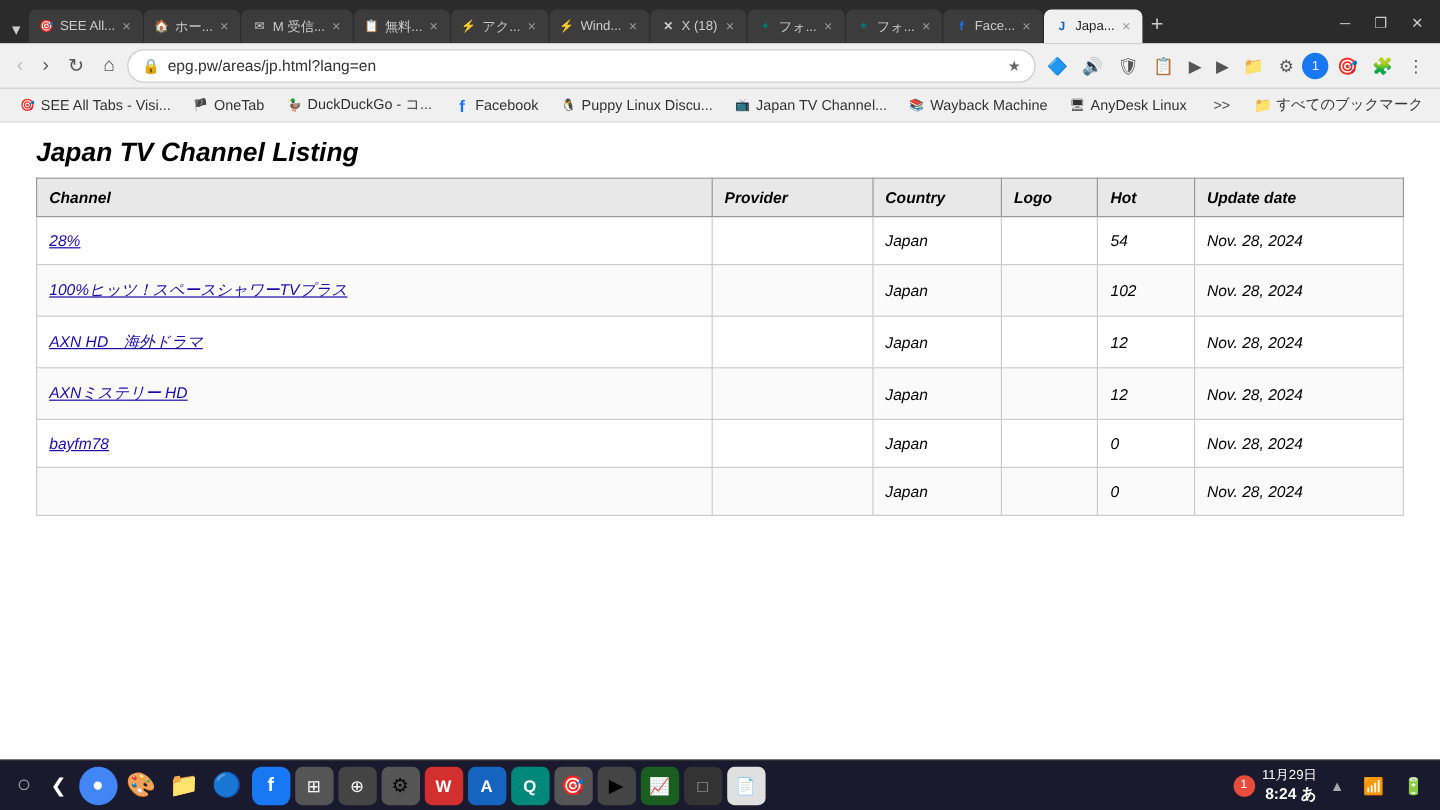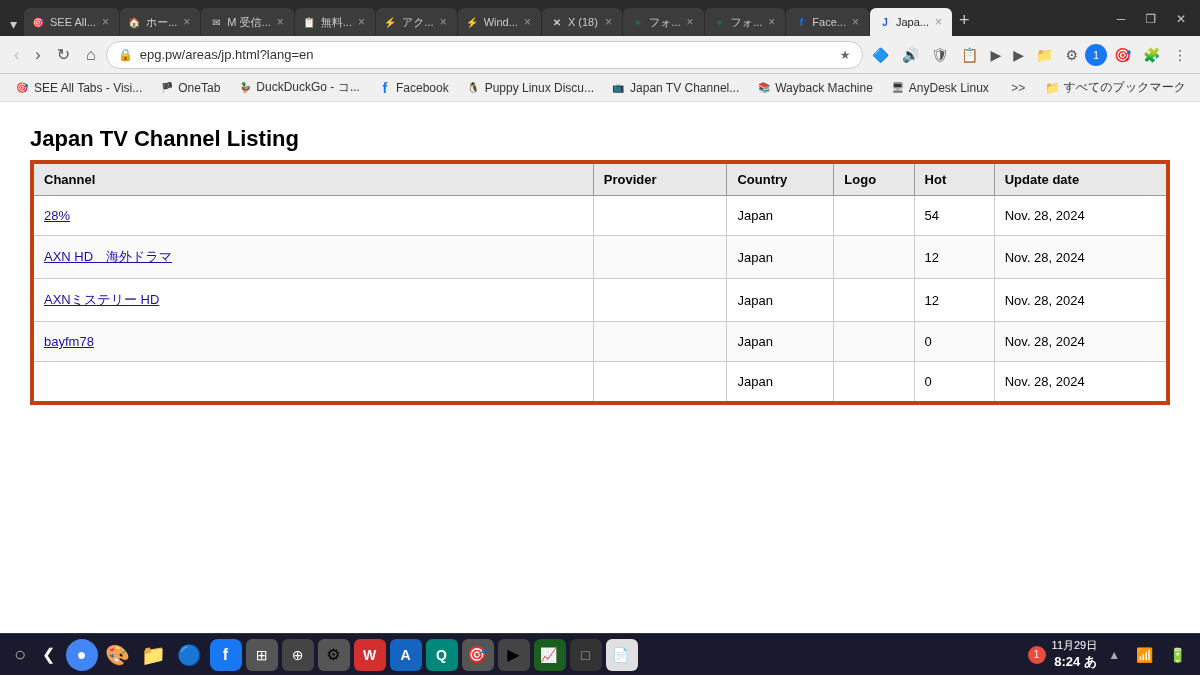--- a/index.html
+++ b/index.html
@@ -31,27 +31,27 @@
 
     
     .bookmarks-bar { display: flex; align-items: center; background: #f0f0f0; padding: 2px 8px; height: 28px; border-bottom: 1px solid #ddd; gap: 2px; overflow: hidden; }
     .bookmark-item { display: flex; align-items: center; gap: 4px; padding: 2px 8px; border-radius: 3px; cursor: pointer; font-size: 12px; color: #333; white-space: nowrap; }
     .bm-favicon { width: 14px; height: 14px; border-radius: 2px; display: flex; align-items: center; justify-content: center; font-size: 10px; flex-shrink: 0; }
     .bookmarks-more { margin-left: auto; font-size: 12px; color: #555; cursor: pointer; padding: 2px 6px; }
     .bm-folder { display: flex; align-items: center; gap: 3px; margin-left: auto; font-size: 12px; color: #333; cursor: pointer; padding: 2px 6px; }
 
     
     .page-content { background: white; flex: 1; overflow: hidden; display: flex; flex-direction: column; }
-    .page-inner { padding: 24px 30px; flex: 1; overflow: hidden; }
+    .page-inner { padding: 12px 30px; flex: 1; overflow: hidden; font-style: italic; }
 
     .page-title { font-size: 22px; font-weight: bold; color: #000; margin-bottom: 8px; }
     .page-subtitle { font-size: 14px; color: #333; margin-bottom: 16px; }
 
     
-    .channel-table { width: 100%; border-collapse: collapse; border: 4px solid #c2410c; }
+    .channel-table { width: 100%; border-collapse: collapse; border: 1px solid #c2410c; }
     .channel-table th { background: #e8e8e8; border: 1px solid #999; padding: 8px 10px; text-align: left; font-size: 13px; font-weight: bold; }
     .channel-table td { border: 1px solid #ccc; padding: 12px 10px; font-size: 13px; vertical-align: middle; }
     .channel-table tr:nth-child(even) td { background: #fafafa; }
     .channel-link { color: #1a0dab; text-decoration: underline; cursor: pointer; }
     .col-channel { width: 420px; }
     .col-provider { width: 100px; }
     .col-country { width: 80px; }
     .col-logo { width: 60px; }
     .col-hot { width: 60px; }
     .col-date { width: 130px; }
@@ -224,20 +224,28 @@
       <tbody id="table-body">
       <tr>
             <td><a class="channel-link">28%</a></td>
             <td></td>
             <td>Japan</td>
             <td></td>
             <td>54</td>
             <td>Nov. 28, 2024</td>
           </tr>
           <tr>
+            <td><a class="channel-link">100%ヒッツ！スペースシャワーTVプラス</a></td>
+            <td></td>
+            <td>Japan</td>
+            <td></td>
+            <td>102</td>
+            <td>Nov. 28, 2024</td>
+          </tr>
+          <tr>
             <td><a class="channel-link">AXN HD　海外ドラマ</a></td>
             <td></td>
             <td>Japan</td>
             <td></td>
             <td>12</td>
             <td>Nov. 28, 2024</td>
           </tr>
           <tr>
             <td><a class="channel-link">AXNミステリー HD</a></td>
             <td></td>

